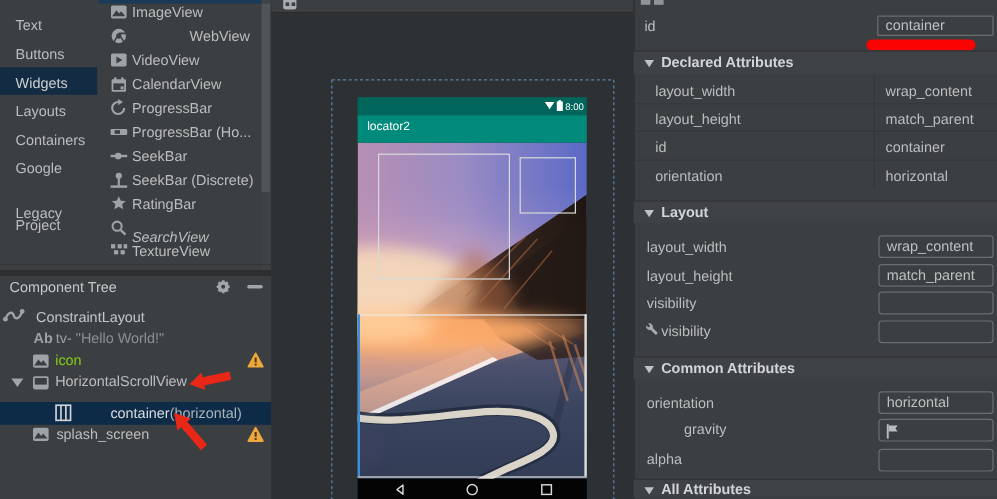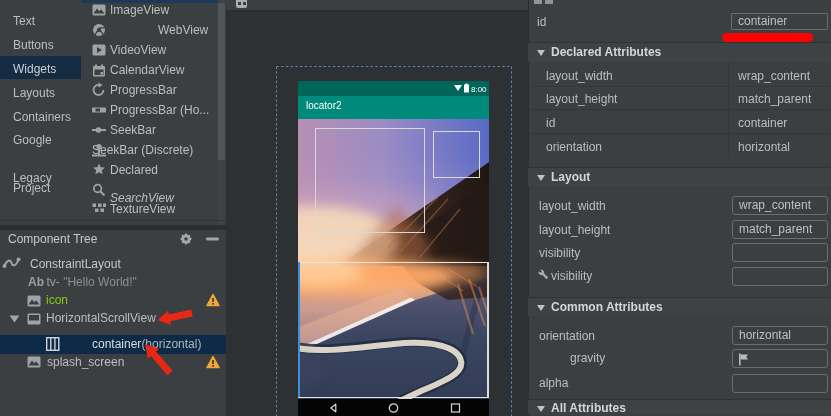--- a/index.html
+++ b/index.html
@@ -25,22 +25,22 @@
 
 <div class="abs" style="left:82px;top:0;width:139px;height:3px;background:#1a3a57;"></div>
 
 <div class="t" style="left:110px;top:4px;">ImageView</div>
 <div class="t" style="left:110px;top:24px;margin-left:48px;">WebView</div>
 <div class="t" style="left:110px;top:44px;">VideoView</div>
 <div class="t" style="left:110px;top:64px;">CalendarView</div>
 <div class="t" style="left:110px;top:84px;">ProgressBar</div>
 <div class="t" style="left:110px;top:104px;">ProgressBar (Ho...</div>
 <div class="t" style="left:110px;top:124px;">SeekBar</div>
-<div class="t" style="left:92px;top:144px;text-align:center;">SeekBar (Discrete)</div>
-<div class="t" style="left:110px;top:164px;">Declared</div>
+<div class="t" style="left:110px;top:144px;text-align:center;">SeekBar (Discrete)</div>
+<div class="t" style="left:110px;top:164px;">RatingBar</div>
 <div class="t" style="left:110px;top:192px;font-style:italic;">SearchView</div>
 <div class="t" style="left:110px;top:203px;">TextureView</div>
 <svg class="abs" style="left:92px;top:0;" width="15" height="225">
  <g fill="#9da3a7">
 
   <rect x="0.5" y="4.5" width="13" height="11" rx="1.5"></rect>
   <path d="M1.5 13.5 L5 8.5 L7.3 11.3 L9 9.3 L12.5 13.5 Z" fill="#3c3f41"></path>
 
   <circle cx="7" cy="30" r="6"></circle>
   <circle cx="7" cy="30" r="2.2" fill="#3c3f41"></circle>

